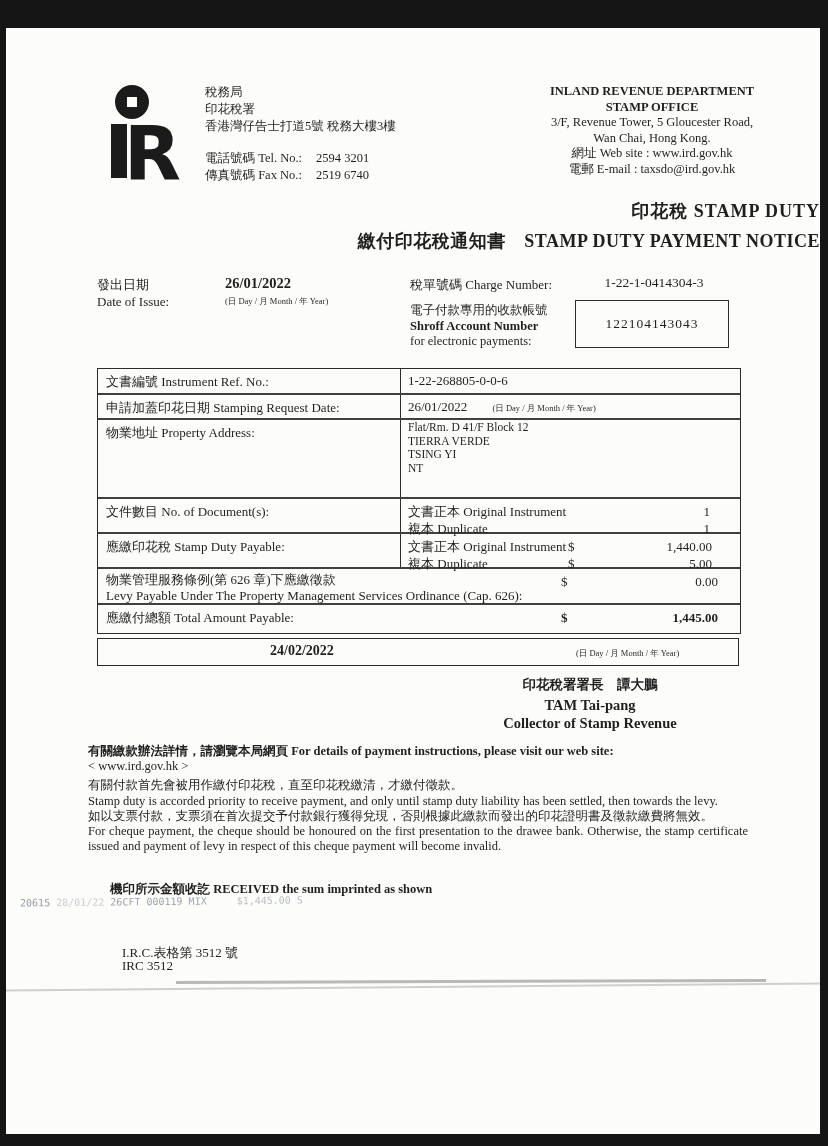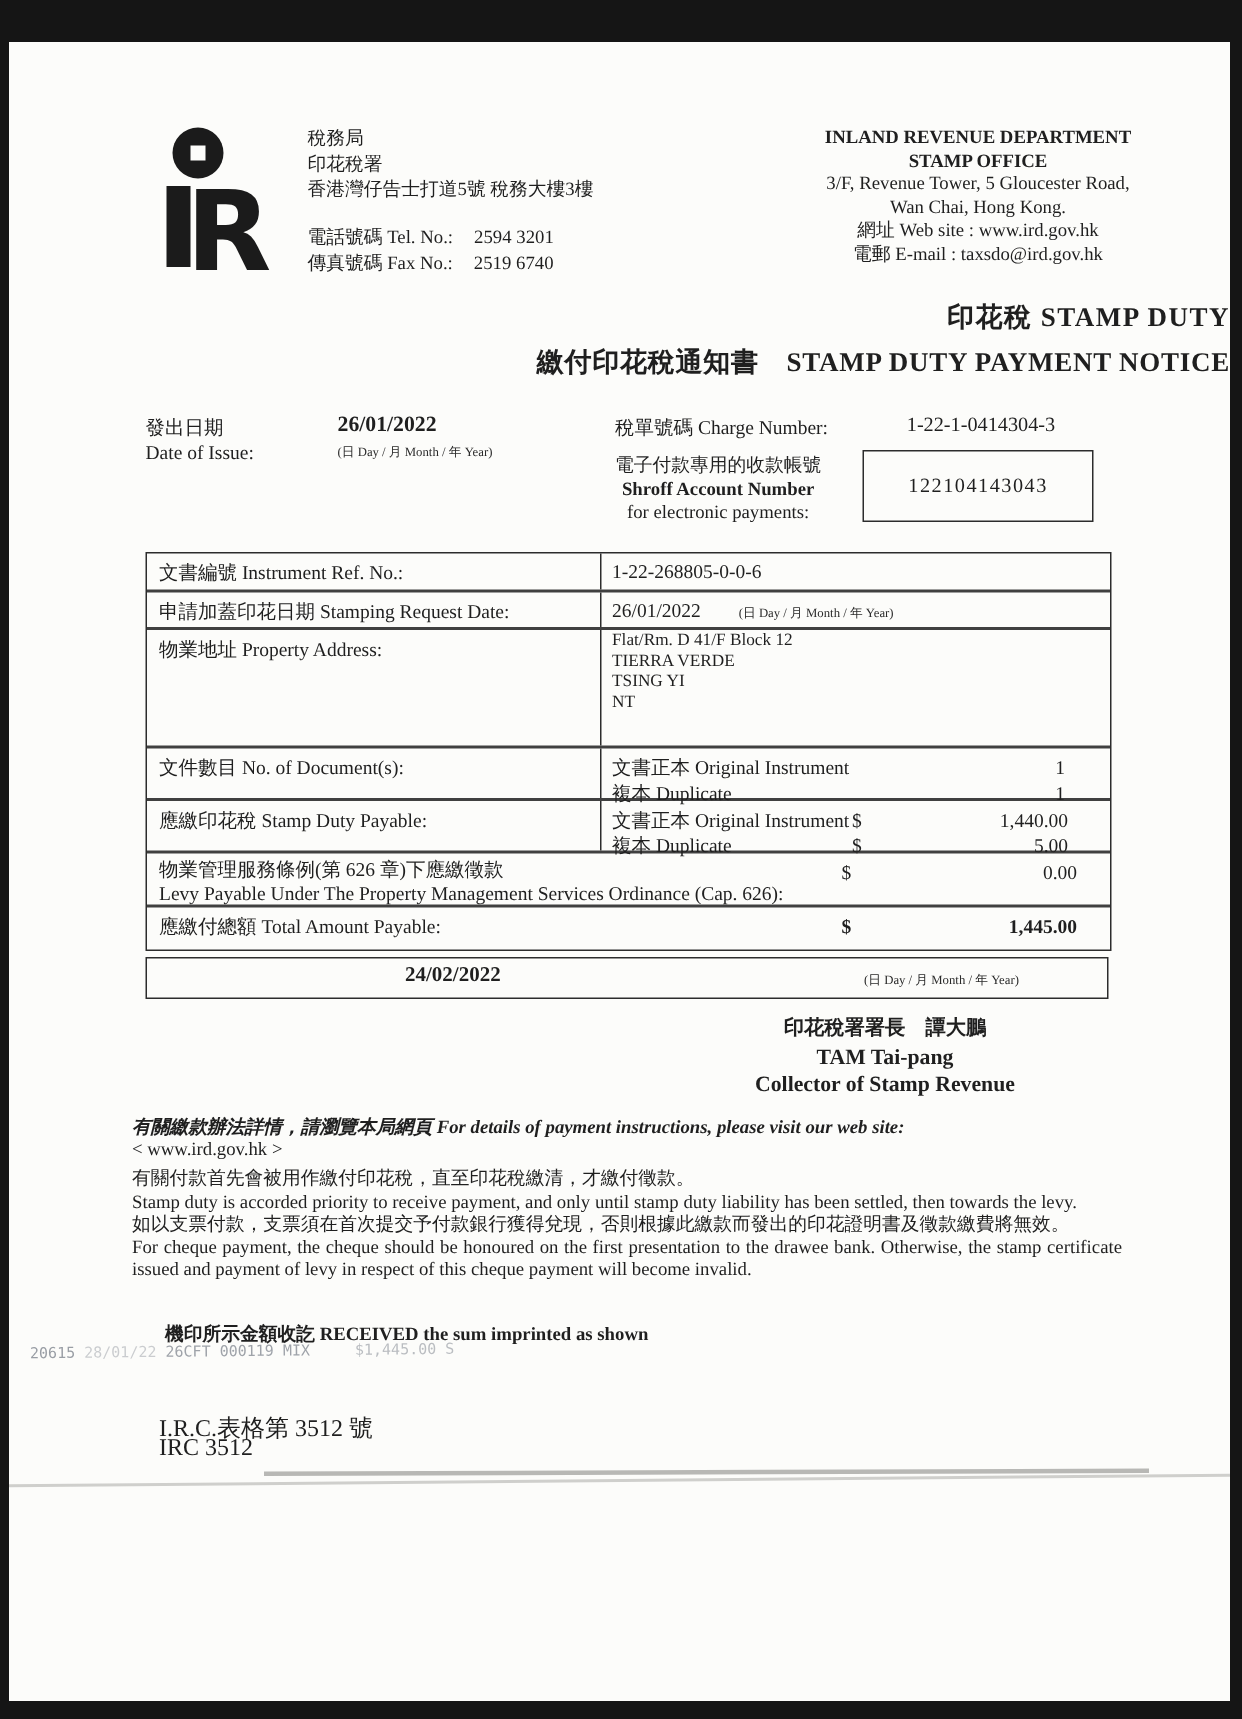--- a/index.html
+++ b/index.html
@@ -27,21 +27,21 @@
   .title-block{left:0;top:171px;width:100%;text-align:right;font-weight:bold;}
   .title-line1{font-size:18px;letter-spacing:1px;}
   .title-line2{font-size:18px;margin-top:6px;letter-spacing:0.5px;}
   
   .issue-label{left:91px;top:248px;font-size:13px;line-height:17px;}
   .issue-date{left:219px;top:247px;font-size:14.5px;font-weight:600;}
   .fmt{font-size:8.5px;color:#2a2a2a;}
   .issue-date-fmt{left:219px;top:268px;}
   .charge-label{left:404px;top:248px;font-size:13px;}
   .charge-value{left:560px;top:247px;width:176px;text-align:center;font-size:13.5px;}
-  .shroff-label{left:404px;top:275px;font-size:12.5px;line-height:15.5px;text-align:center;}
+  .shroff-label{left:404px;top:275px;font-size:12.5px;line-height:15.5px;}
   .shroff-label .b{font-weight:bold;}
   .shroff-box{left:569px;top:272px;width:152px;height:46px;border:1px solid #2c2c2c;
     display:flex;align-items:center;justify-content:center;font-size:13.5px;letter-spacing:1px;}
   
   .main-table{left:91px;top:340px;width:642px;border:1px solid #2c2c2c;}
   .trow{position:relative;border-bottom:2px solid #404040;box-sizing:border-box;}
   .trow:last-child{border-bottom:none;}
   .lcell{position:absolute;left:0;top:0;bottom:0;width:303px;border-right:1px solid #2c2c2c;
     box-sizing:border-box;padding:4px 6px 0 8px;font-size:13px;}
   .rcell{position:absolute;left:303px;top:0;bottom:0;right:0;padding:4px 6px 0 7px;font-size:13px;}
@@ -61,32 +61,32 @@
   .due-label{position:absolute;left:8px;top:5px;font-size:13px;}
   .due-value{position:absolute;left:172px;top:4px;font-size:14px;font-weight:bold;}
   .due-fmt{position:absolute;left:478px;top:9px;}
   
   .sig{left:428px;top:648px;width:312px;text-align:center;}
   .sig-cn{font-size:13.5px;font-weight:bold;}
   .sig-name{font-size:14.5px;font-weight:bold;margin-top:3px;}
   .sig-title{font-size:14.5px;font-weight:bold;margin-top:1px;}
   
   .notes{left:82px;top:716px;width:660px;font-size:12.5px;line-height:15.2px;}
-  .notes .nb{font-weight:bold;font-style:italic;}
+  .notes .nb{font-weight:bold;}
   .notes p{margin:0;}
   .notes .gap{height:4px;}
   .just{text-align:justify;}
   
   .received{left:104px;top:853px;font-size:12.5px;font-weight:bold;}
   .imprint{left:14px;top:868px;font-family:"DejaVu Sans Mono",monospace;font-size:10px;
     color:#8f949c;transform:rotate(-0.6deg);white-space:pre;}
   .imprint .s1{opacity:.9;} .imprint .s2{opacity:.45;} .imprint .s3{opacity:.85;}
   .imprint .s4{opacity:.6;margin-left:30px;}
   
-  .form-ref{left:100px;top:918px;font-size:16px;line-height:13px;}
+  .form-ref{left:116px;top:918px;font-size:13px;line-height:13px;}
   
   .foldA{left:0;right:0;top:958px;height:2px;background:#cfcfcc;transform:rotate(-0.5deg);}
   .foldB{left:170px;width:590px;top:952px;height:3px;background:#b8b8b5;transform:rotate(-0.2deg);}
 </style>
 </head>
 <body>
 
 <div class="paper">
 
   <div class="abs logo">

